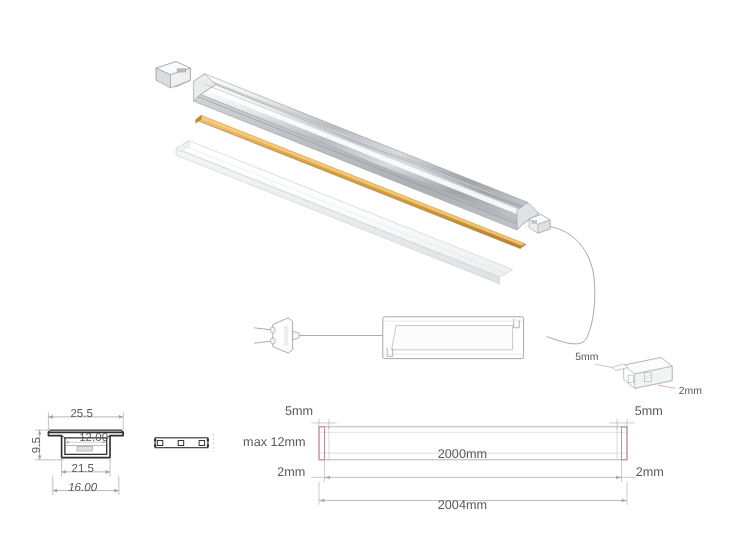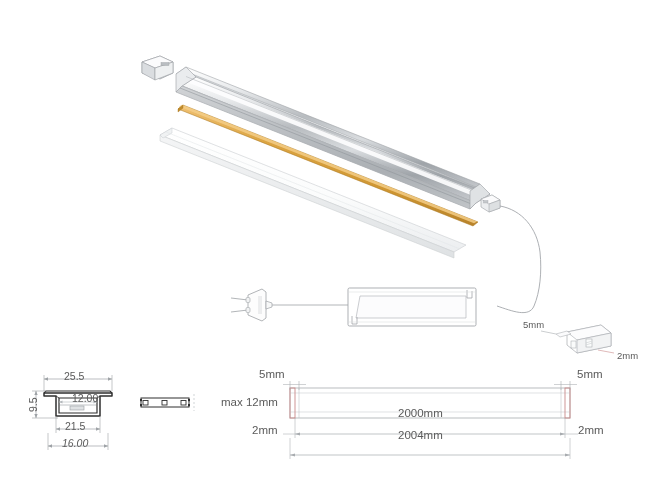--- a/index.html
+++ b/index.html
@@ -332,15 +332,15 @@
       <path d="M290,455 L295,453.4 L295,456.6 Z" fill="#a8acb0"></path>
       <path d="M570,455 L565,453.4 L565,456.6 Z" fill="#a8acb0"></path>
     </g>
   </svg>
 
   <div class="dim-label lbl-lg" style="left:259px; top:369px;">5mm</div>
   <div class="dim-label lbl-lg" style="left:577px; top:369px;">5mm</div>
   <div class="dim-label lbl-lg" style="left:252px; top:425px;">2mm</div>
   <div class="dim-label lbl-lg" style="left:578px; top:425px;">2mm</div>
   <div class="dim-label lbl-lg" style="left:398px; top:408px;">2000mm</div>
-  <div class="dim-label lbl-lg" style="left:398px; top:430px;">2004mm</div>
+  <div class="dim-label lbl-lg" style="left:398px; top:455px;">2004mm</div>
 
 </div>
 
 </body></html>

